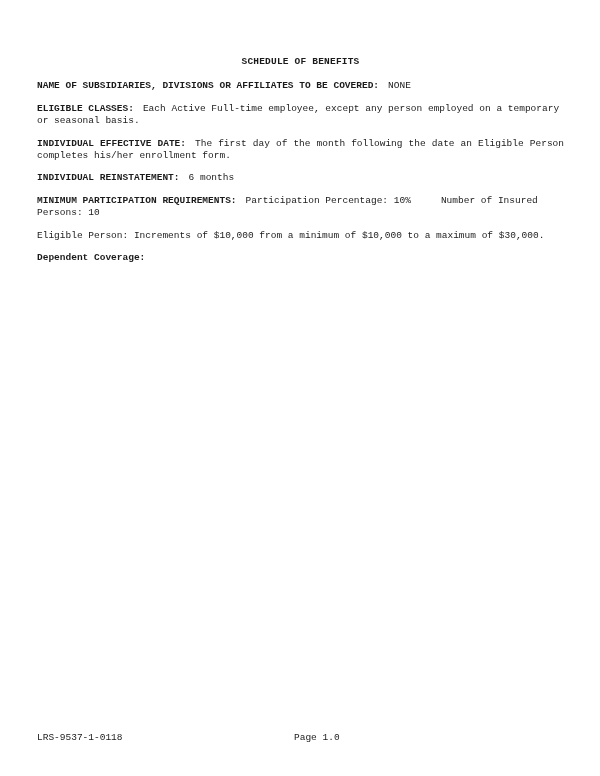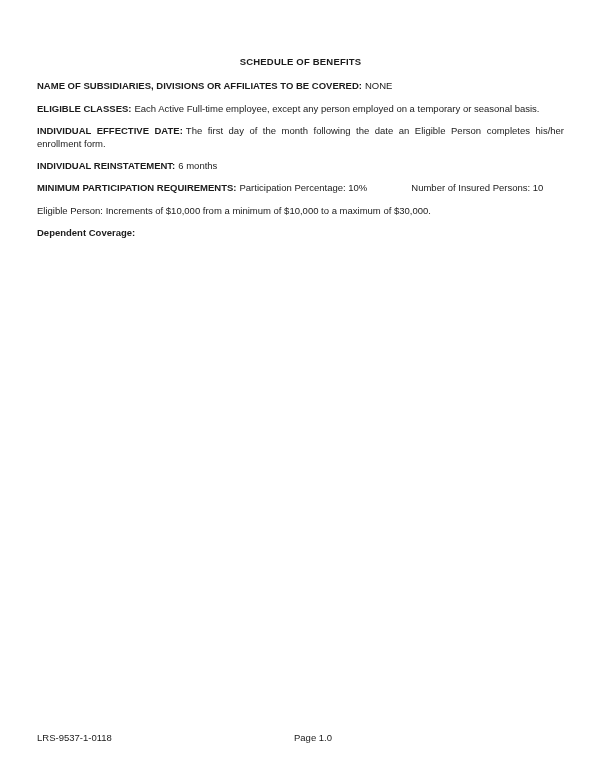--- a/index.html
+++ b/index.html
@@ -6,21 +6,21 @@
     margin: 0;
     padding: 0;
     background: #ffffff;
   }
   .page {
     position: relative;
     width: 600px;
     height: 776px;
     box-sizing: border-box;
     background: #ffffff;
-    font-family: Liberation Sans, sans-serif;
+    font-family: Liberation Mono, monospace;
     font-size: 9.5px;
     color: #1b1b1b;
     padding: 56px 36px 0 37px;
     overflow: hidden;
   }
   .title {
     font-size: 9.5px;
     font-weight: bold;
     text-align: center;
     letter-spacing: 0.2px;
@@ -30,31 +30,31 @@
   p.row {
     margin: 0 0 10px 0;
     line-height: 12.4px;
   }
   .just {
     text-align: justify;
     text-align-last: left;
   }
   .b {
     font-weight: bold;
-    margin-right: 3px;
+    margin-right: 9px;
   }
   .indent {
     margin-left: 18px;
   }
   .gap {
     margin-left: 28px;
     text-align: center;
   }
   .val-pad {
-    margin-right: 16px;
+    margin-right: 2px;
   }
   .footer {
     position: absolute;
     top: 732px;
     left: 37px;
     right: 36px;
     line-height: 12.4px;
   }
   .pageno {
     position: absolute;

